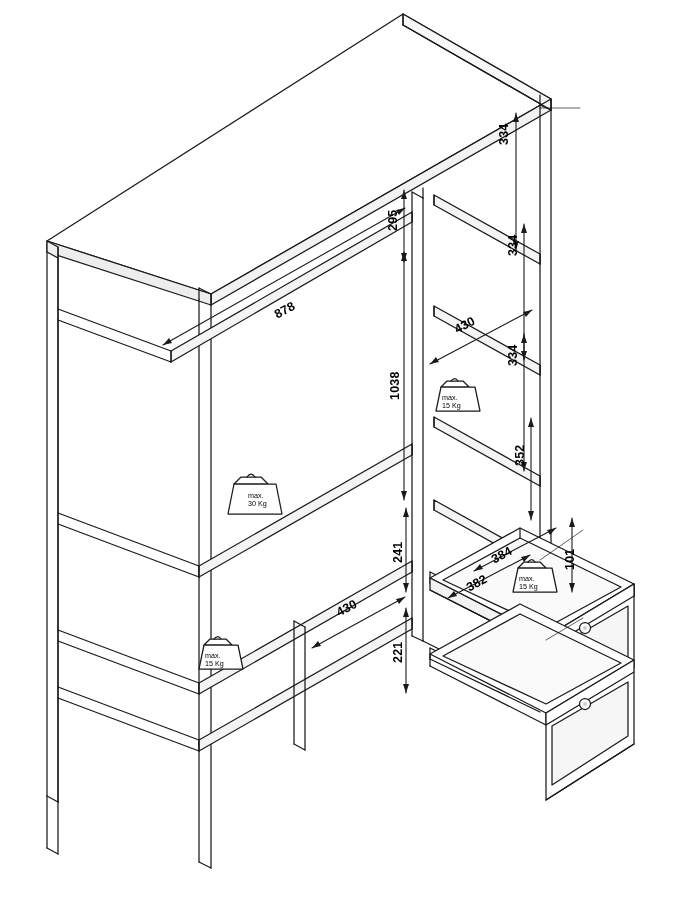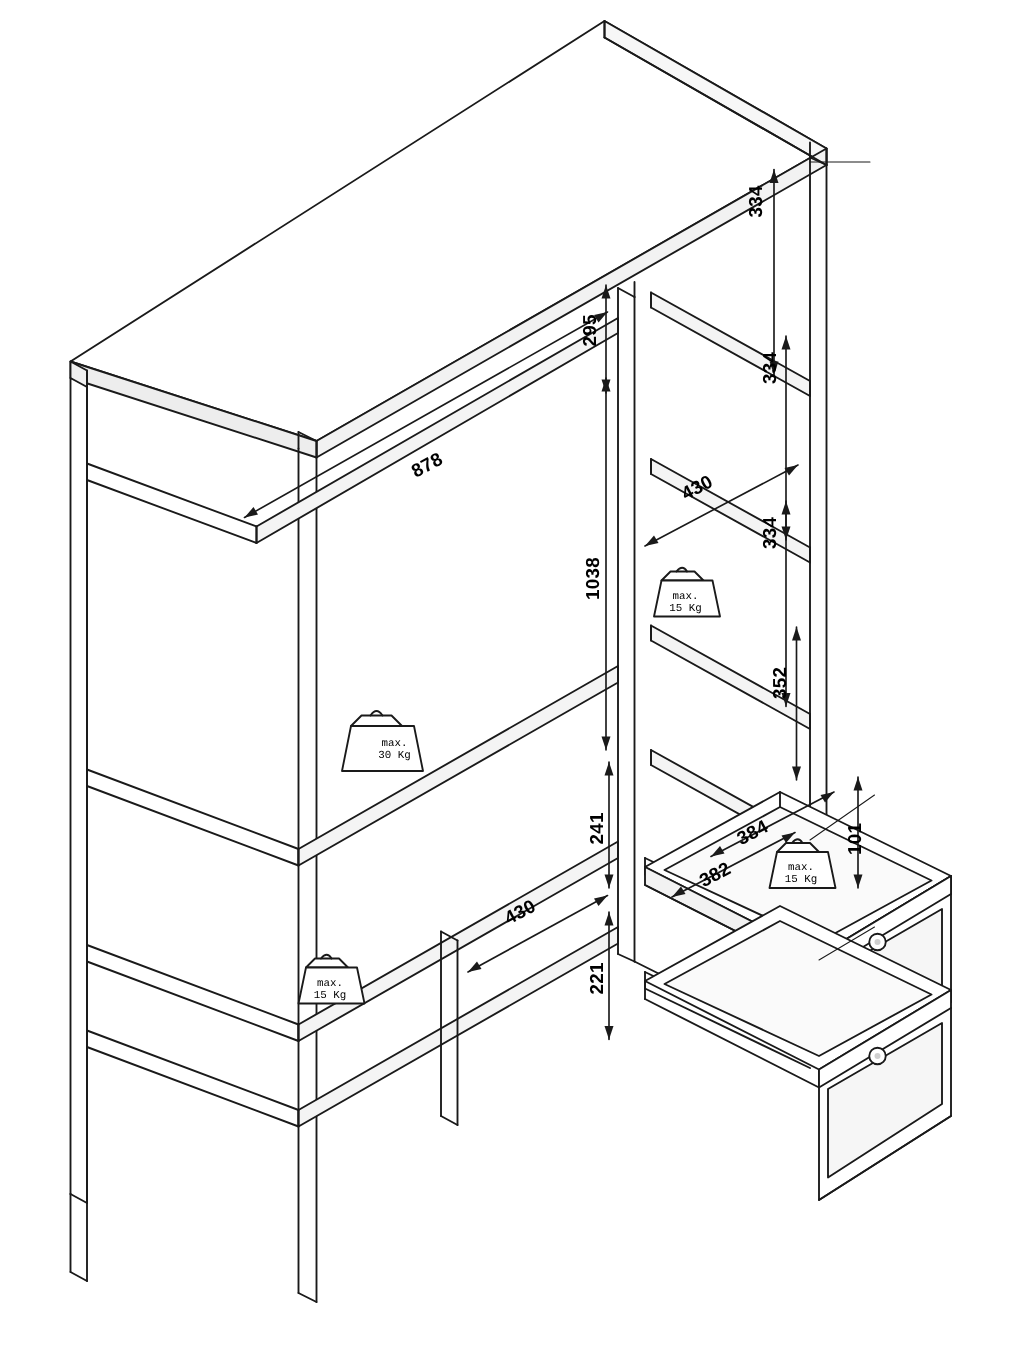--- a/index.html
+++ b/index.html
@@ -30,25 +30,25 @@
     position: absolute;
     font-family: "Liberation Sans", sans-serif;
     font-weight: bold;
     font-size: 12.5px;
     color: #000000;
     white-space: nowrap;
     letter-spacing: 0.2px;
   }
   .weight-label {
     position: absolute;
-    font-family: Liberation Mono, monospace;
+    font-family: Liberation Sans, sans-serif;
     font-size: 7.2px;
     line-height: 8.4px;
     color: #000000;
-    text-align: center;
+    text-align: left;
     white-space: nowrap;
   }
 </style>
 </head>
 <body>
 
 <div id="stage">
 
   <svg id="drawing" viewBox="0 0 675 900">
     <g fill="none" stroke="#1a1a1a" stroke-width="1.25" stroke-linejoin="round" stroke-linecap="round">

